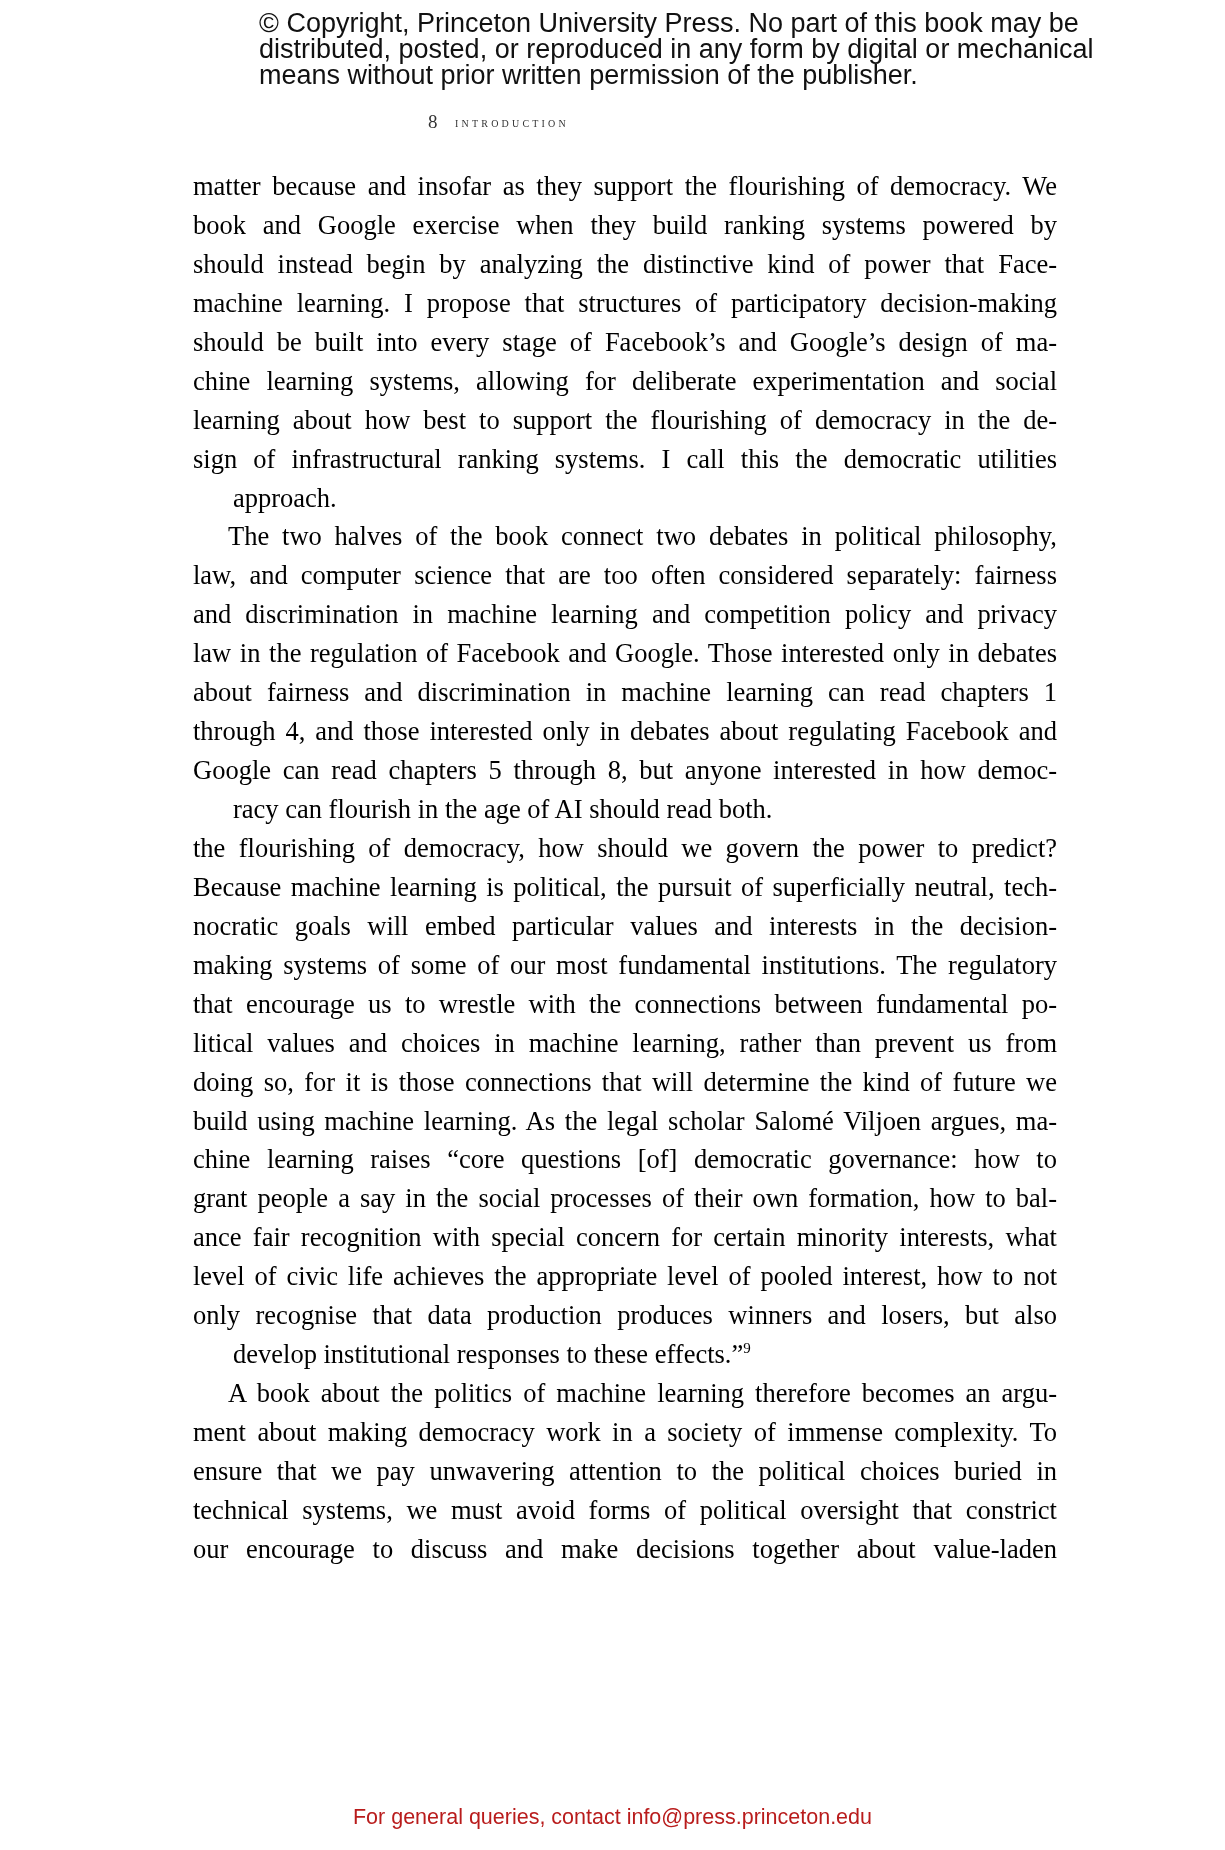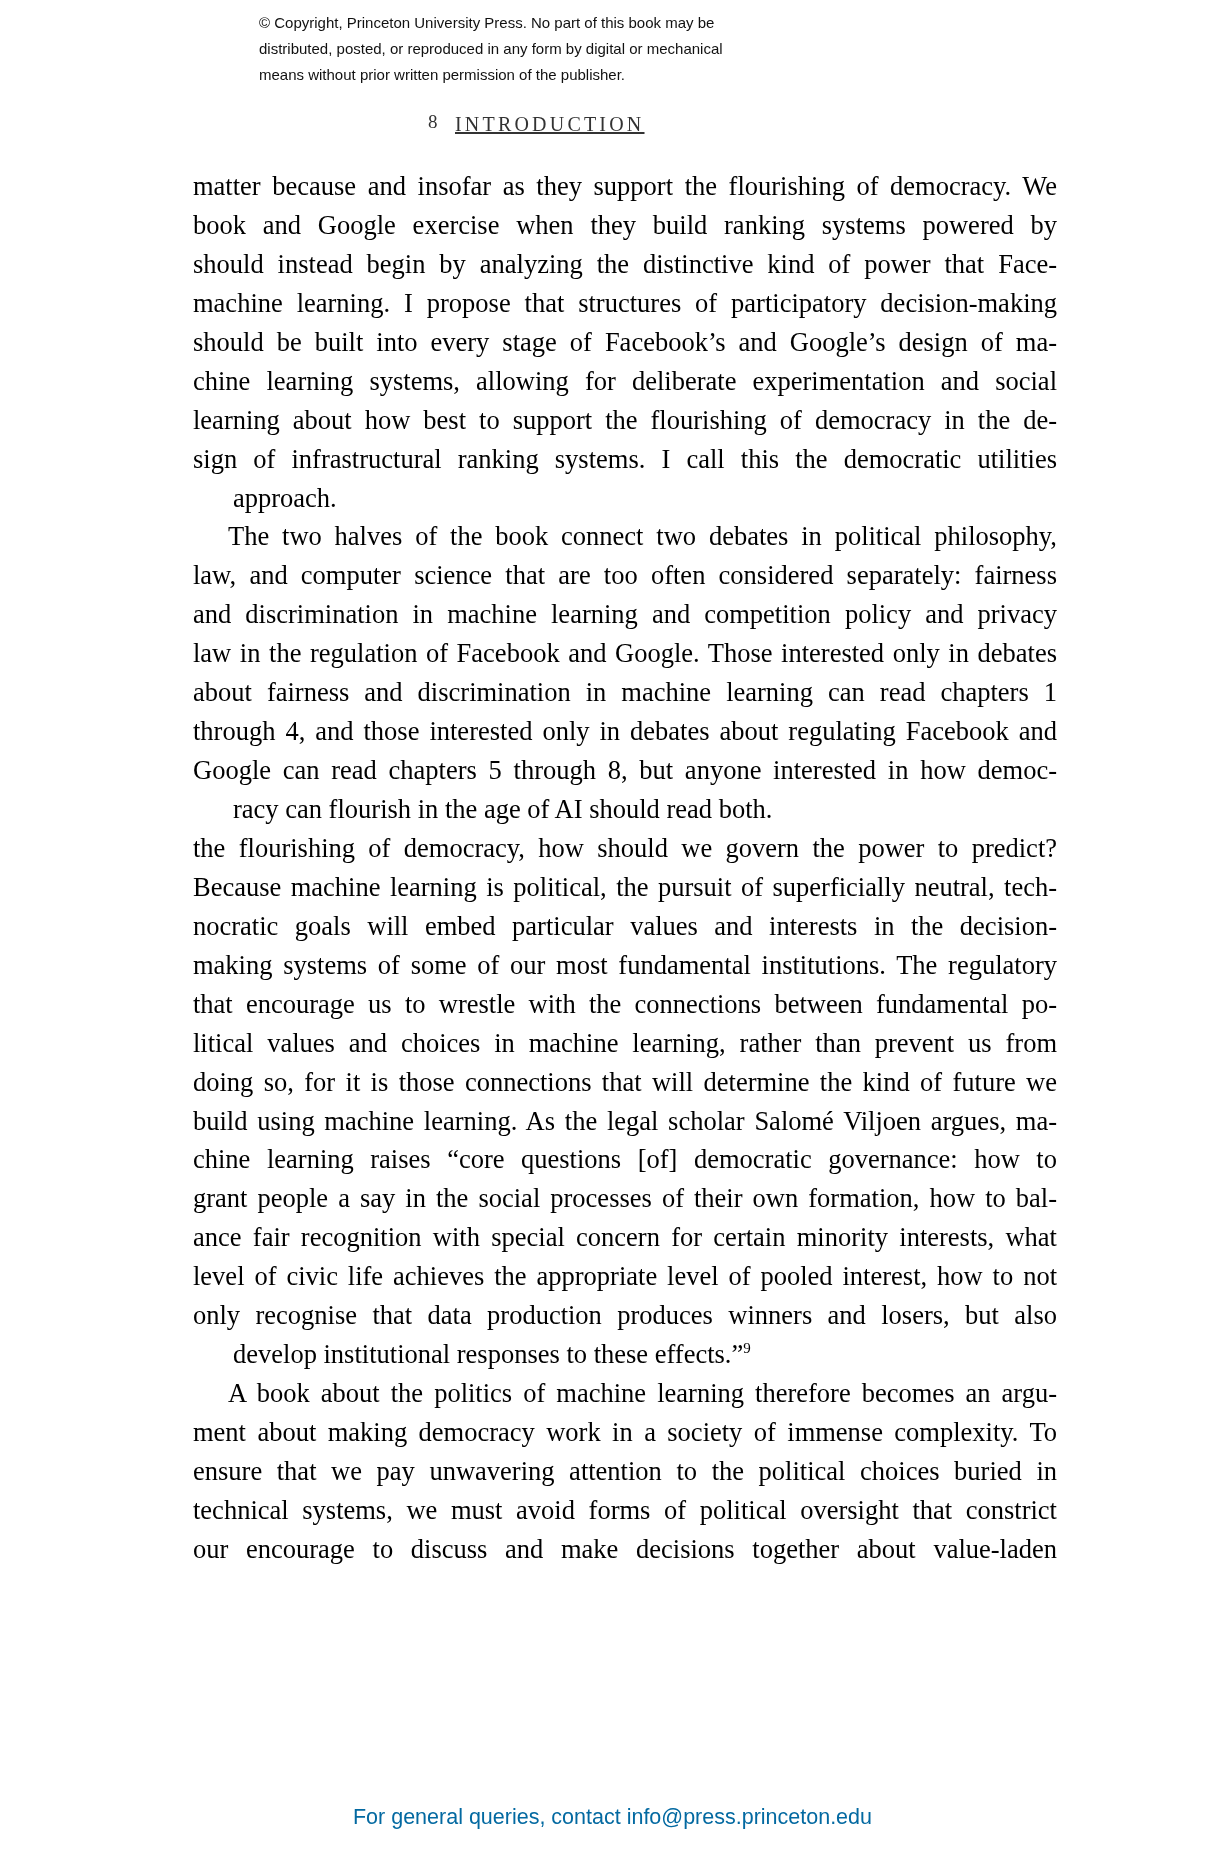--- a/index.html
+++ b/index.html
@@ -1,38 +1,38 @@
 <!DOCTYPE html>
 <html><head>
 <meta charset="utf-8">
 <style>
   html, body { margin: 0; padding: 0; background: #ffffff; }
   body { width: 1225px; height: 1850px; position: relative; overflow: hidden; color: #1e1e1e; }
   .copyright {
     position: absolute; left: 259px; top: 10px; width: 720px;
-    font-family: "Liberation Sans", sans-serif; font-size: 15px; line-height: 26px; color: #111;
+    font-family: "Liberation Sans", sans-serif; font-size: 27px; line-height: 26px; color: #111;
   }
   .copyright div { white-space: nowrap; }
   .running-head {
     position: absolute; top: 110px; left: 0; width: 1225px; text-align: left;
     font-family: "Liberation Serif", serif; font-size: 19px; color: #333; line-height: 24px;
   }
   .running-head .pnum { position: absolute; left: 428px; }
-  .running-head .title { position: absolute; left: 455px; letter-spacing: 3.2px; font-size: 20px; top: 2px; text-decoration: underline; }
+  .running-head .title { position: absolute; left: 455px; letter-spacing: 3.2px; font-size: 10px; top: 2px; }
   .body-text {
     position: absolute; left: 193px; top: 167px; width: 864px;
     font-family: "Liberation Serif", serif; font-size: 26.5px; line-height: 38.95px; color: #000000;
   }
   .line { display: block; white-space: nowrap; text-align: justify; text-align-last: justify; height: 38.95px; overflow: visible; }
   .line.last { text-align-last: left; margin-left: 40px; }
   .line.indent { padding-left: 35px; }
   sup.fn { font-size: 15px; vertical-align: 10px; line-height: 0; }
   .footer {
     position: absolute; top: 1804px; left: 0; width: 1225px; text-align: center;
-    font-family: "Liberation Sans", sans-serif; font-size: 21.5px; color: #0369a1; line-height: 26px;
+    font-family: "Liberation Sans", sans-serif; font-size: 21.5px; color: #b91c1c; line-height: 26px;
   }
 </style>
 </head>
 <body>
 
 <div class="copyright">
   <div>© Copyright, Princeton University Press. No part of this book may be</div>
   <div>distributed, posted, or reproduced in any form by digital or mechanical</div>
   <div>means without prior written permission of the publisher.</div>
 </div>

